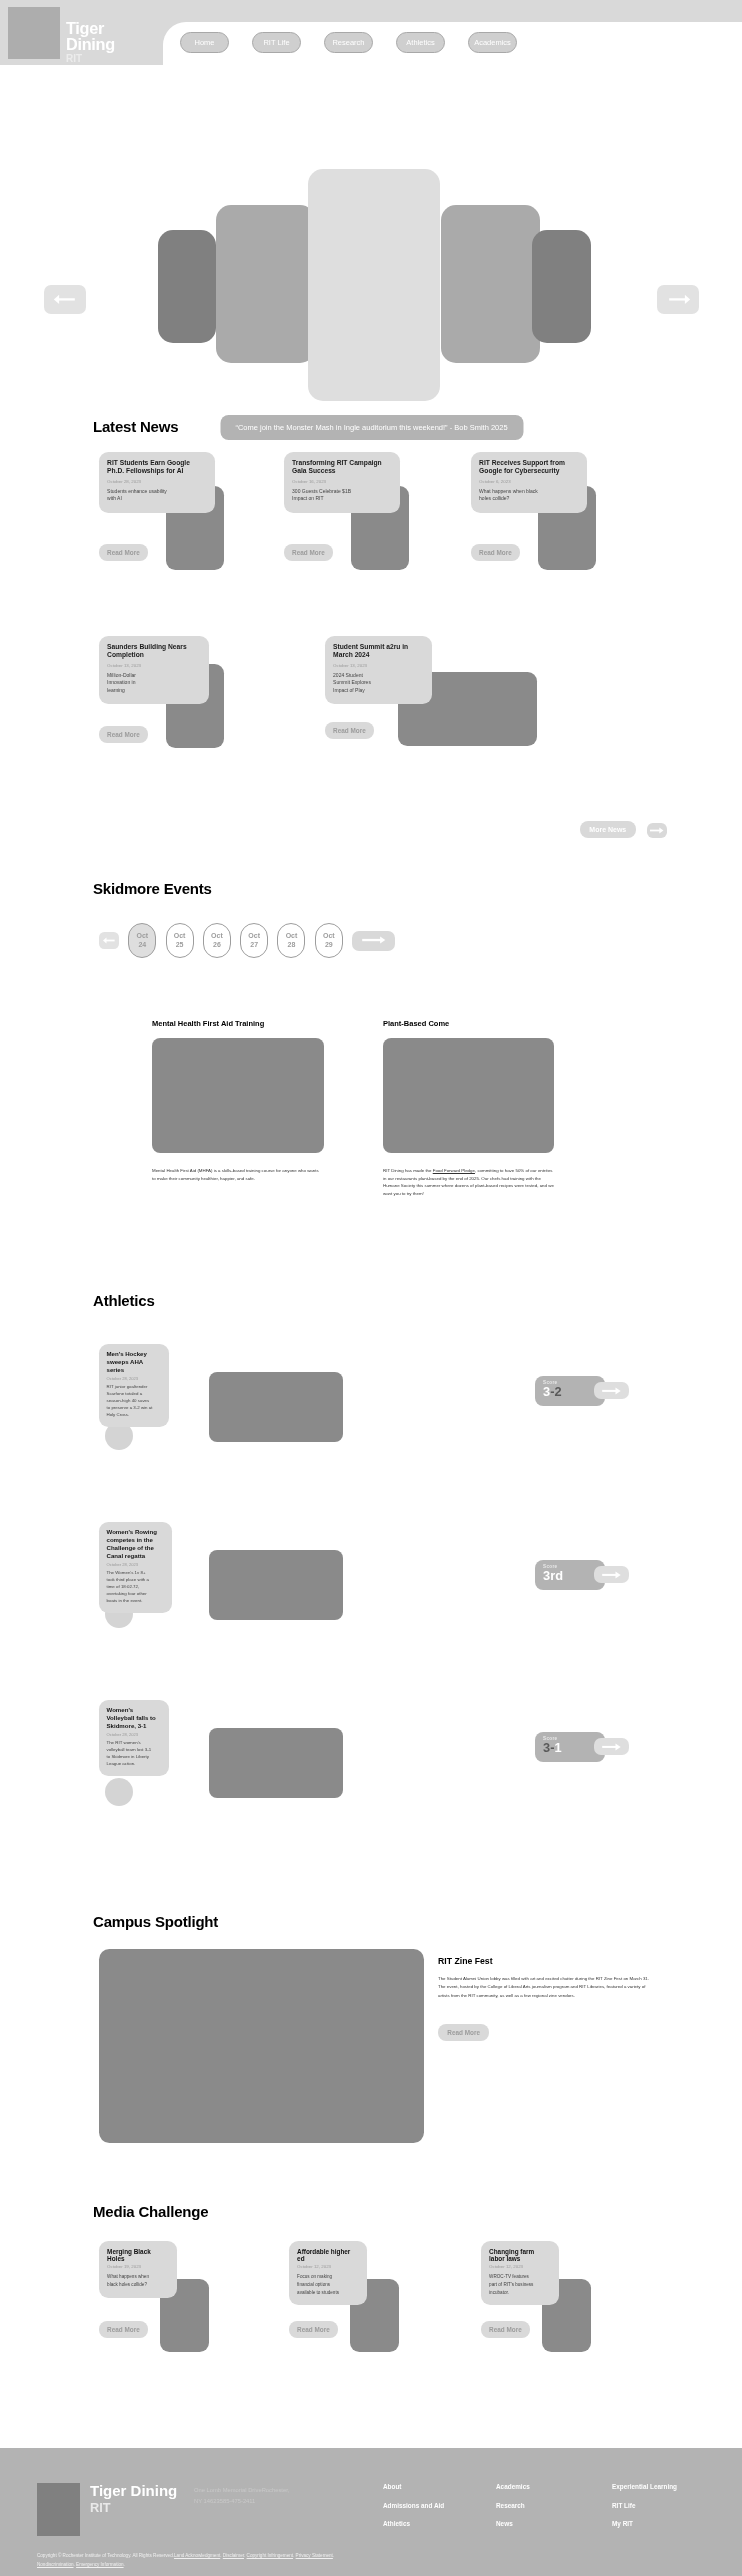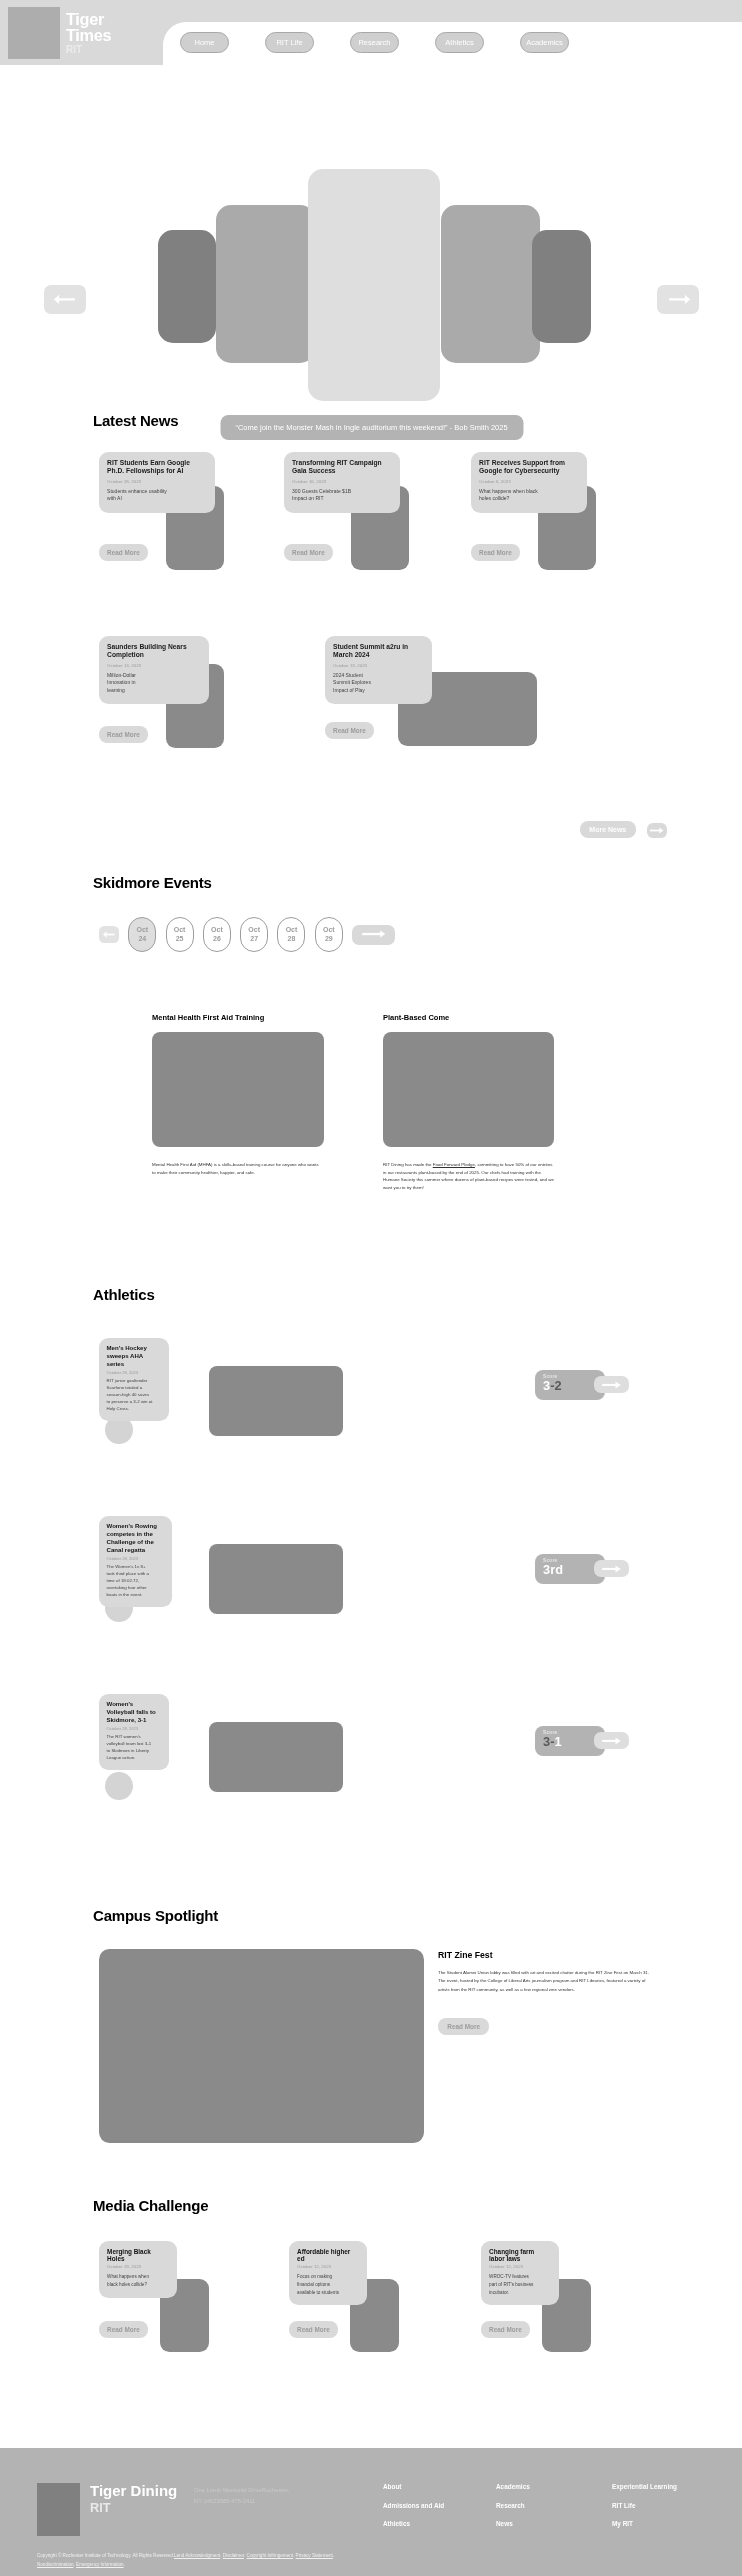--- a/index.html
+++ b/index.html
@@ -33,42 +33,42 @@
     border-top-left-radius: 23px;
   }
   .logo-box {
     position: absolute;
     left: 8.1px; top: 7px;
     width: 52px; height: 52px;
     background: #adadad;
   }
   .brand {
     position: absolute;
-    left: 66px; top: 12px;
+    left: 66px; top: 21px;
     line-height: 0.98;
   }
   .brand .b1, .brand .b2 {
     display: block;
     color: #ffffff;
     font-size: 16.3px;
     font-weight: 800;
     letter-spacing: -0.3px;
   }
   .brand .b3 {
     display: block;
     color: #ececec;
     font-size: 10px;
     font-weight: 800;
     margin-top: 1.2px;
   }
   .nav {
     position: absolute;
     left: 180px; top: 32px;
     display: flex;
-    gap: 36px;
+    gap: 23px;
     align-items: center;
   }
   .nav-btn {
     background: #cfcfcf;
     border: 1.2px solid #a8a8a8;
     border-radius: 12.8px;
     color: #ffffff;
     font-size: 7.5px;
     font-weight: 500;
     padding: 5.2px 0;
@@ -119,21 +119,21 @@
     text-align: center;
   }
 
   
   .section-title {
     font-size: 15px;
     font-weight: 800;
     color: #000;
     letter-spacing: -0.2px;
   }
-  .wrap { position: absolute; }
+  .wrap { position: absolute; margin-top: 6px; }
 
   
   .news-card { position: absolute; }
   .card-text {
     background: #d9d9d9;
     border-radius: 9.3px;
     padding: 7px 8.1px 9.3px 8.1px;
     position: relative;
     z-index: 2;
   }
@@ -279,21 +279,21 @@
 </style>
 </head>
 <body>
 
 <div class="header">
   <div class="header-bg"></div>
   <div class="header-white-curve"></div>
   <div class="logo-box"></div>
   <div class="brand">
     <span class="b1">Tiger</span>
-    <span class="b2">Times</span>
+    <span class="b2">Dining</span>
     <span class="b3">RIT</span>
   </div>
   <nav class="nav">
     <div class="nav-btn">Home</div>
     <div class="nav-btn">RIT Life</div>
     <div class="nav-btn">Research</div>
     <div class="nav-btn">Athletics</div>
     <div class="nav-btn">Academics</div>
   </nav>
 </div>

